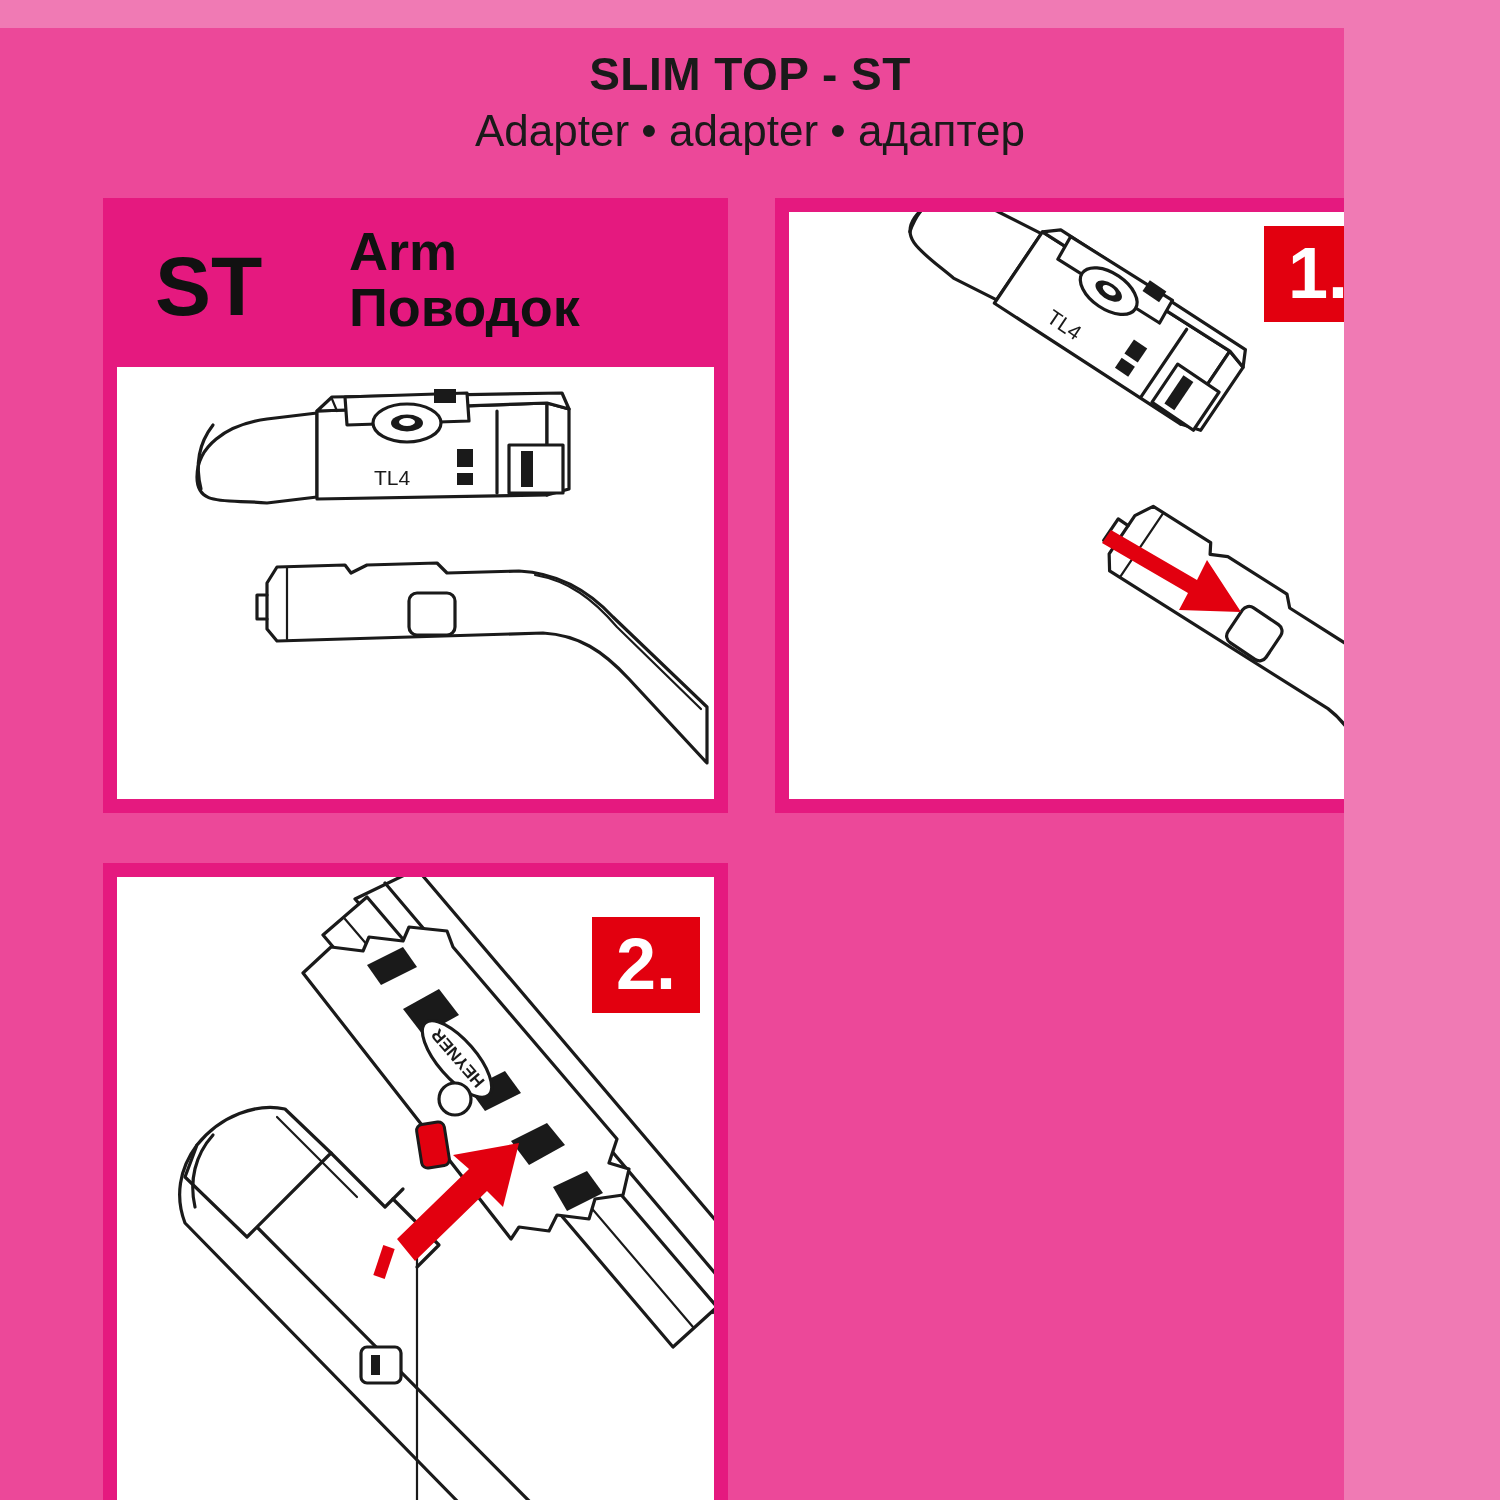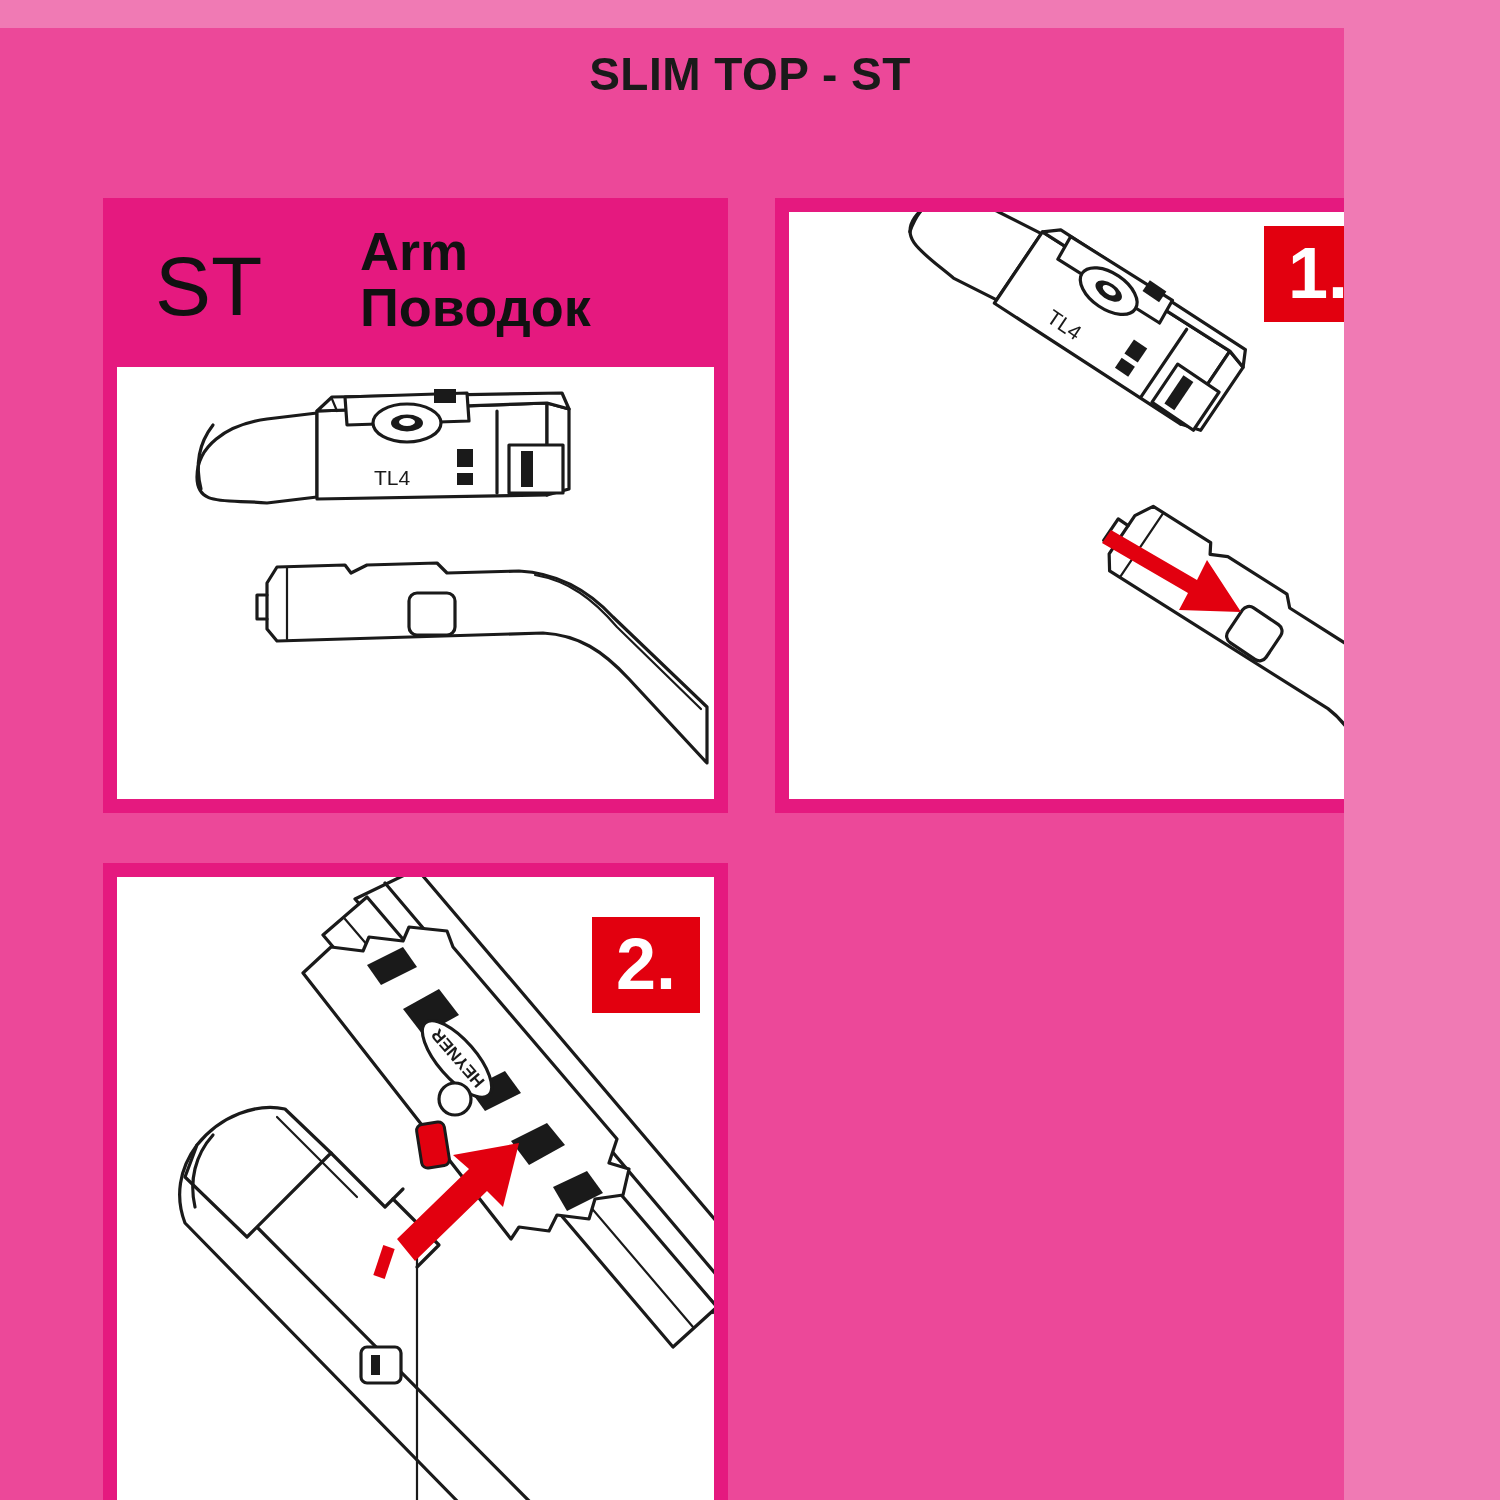--- a/index.html
+++ b/index.html
@@ -64,27 +64,27 @@
     width: 100%;
     height: 155px;
     background: #e5197f;
     box-sizing: border-box;
   }
   .arm-code {
     position: absolute;
     left: 38px;
     top: 32px;
     font-size: 84px;
-    font-weight: normal;
+    font-weight: bold;
     color: #111111;
     line-height: 1;
   }
   .arm-label {
     position: absolute;
-    left: 243px;
+    left: 232px;
     top: 12px;
     color: #111111;
     font-weight: bold;
     line-height: 1.0;
   }
   .arm-label .en { font-size: 54px; display: block; }
   .arm-label .ru { font-size: 54px; display: block; margin-top: 2px; text-align: right; }
 
   
   .step-badge {
@@ -112,20 +112,21 @@
   .tl4 { font-family: "Liberation Sans", sans-serif; font-size: 21px; fill: #1a1a1a; }
   .brand { font-family: "Liberation Sans", sans-serif; font-size: 17px; font-weight: bold; fill: #1a1a1a; }
 </style>
 </head>
 <body>
 
 <div id="page">
 
   <div class="header">
     <div class="title">SLIM TOP - ST</div>
+    <div class="subtitle">Adapter • adapter • адаптер</div>
   </div>
 
   <div class="panel" id="panel-arm">
     <div class="panel-inner">
 
       <div class="arm-band"></div>
       <div class="arm-code">ST</div>
       <div class="arm-label">
         <span class="en">Arm</span>
         <span class="ru">Поводок</span>

